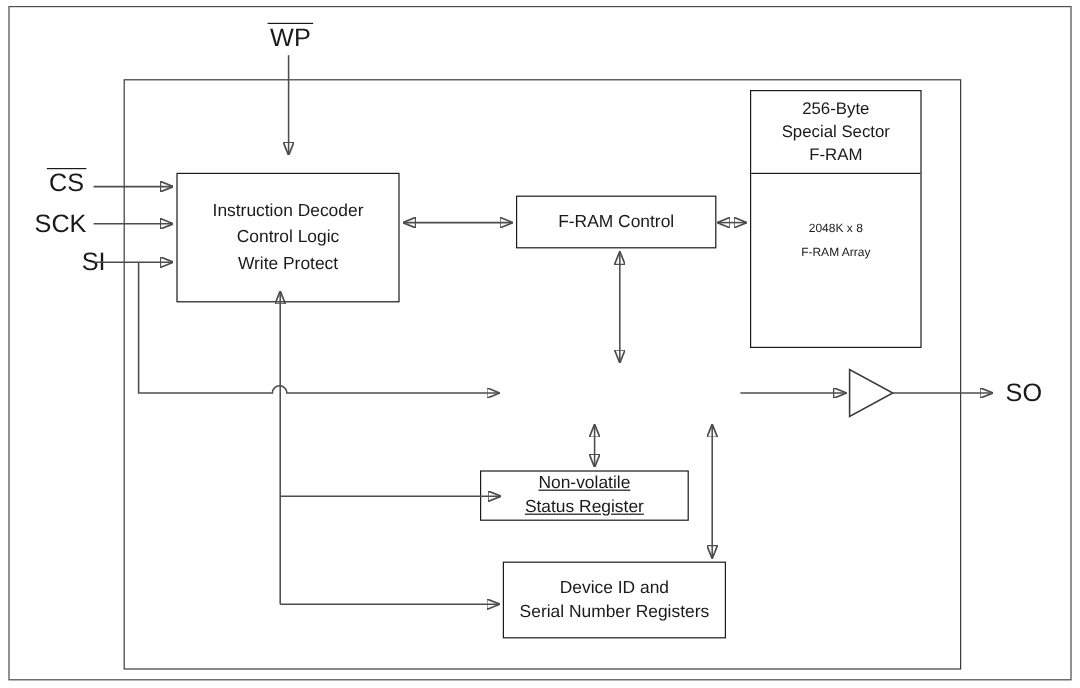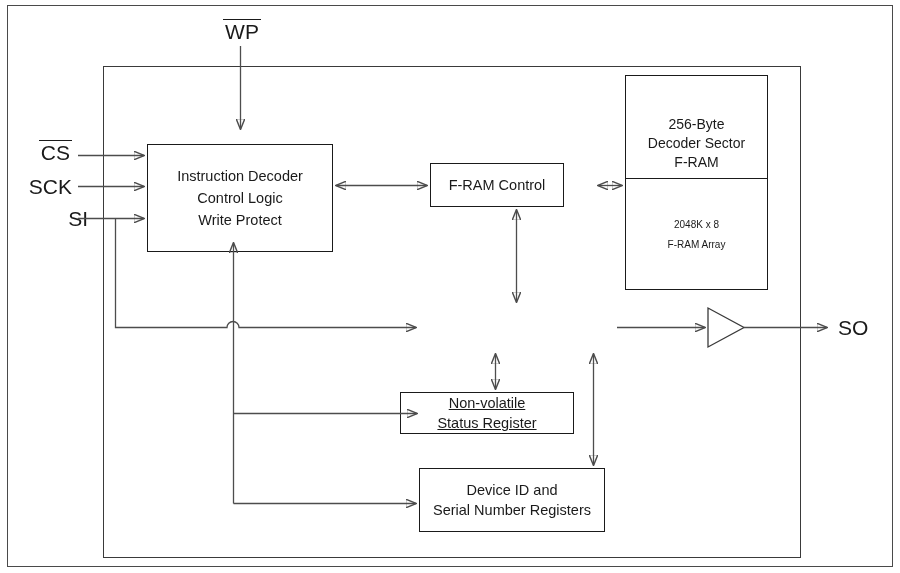--- a/index.html
+++ b/index.html
@@ -29,22 +29,22 @@
     position:absolute;
     border:1.5px solid var(--box-border);
     background:var(--bg);
     display:flex;flex-direction:column;align-items:center;justify-content:center;
     text-align:center;
     font-size:14.5px;line-height:21px;
     box-sizing:border-box;
   }
   .block span{display:block;white-space:nowrap;}
   #instruction-decoder{left:147px;top:144px;width:186px;height:108px;line-height:22px;}
-  #fram-control{left:430px;top:163px;width:134px;height:44px;}
-  #fram-array{left:625px;top:75px;width:143px;height:215px;justify-content:center;padding:0;}
+  #fram-control{left:430px;top:163px;width:167px;height:44px;}
+  #fram-array{left:625px;top:75px;width:143px;height:215px;justify-content:flex-start;padding:0;}
   #fram-array .sector-header{
     width:100%;box-sizing:border-box;
     border-bottom:1.5px solid var(--box-border);
     padding:5px 0 6px 0;line-height:19px;font-size:14px;
   }
   #fram-array .array-body{
     width:100%;padding-top:36px;line-height:20px;font-size:10px;
   }
   #data-io-register{left:419px;top:305px;width:197px;height:46px;}
   #nv-status-register{left:400px;top:392px;width:174px;height:42px;line-height:20px;text-decoration:underline;}
@@ -84,21 +84,21 @@
     <span>Write Protect</span>
   </div>
 
   <div class="block" id="fram-control">
     <span>F-RAM Control</span>
   </div>
 
   <div class="block" id="fram-array">
     <div class="sector-header">
       <span>256-Byte</span>
-      <span>Decoder Sector</span>
+      <span>Special Sector</span>
       <span>F-RAM</span>
     </div>
     <div class="array-body">
       <span>2048K x 8</span>
       <span>F-RAM Array</span>
     </div>
   </div>
 
 
   <div class="block" id="nv-status-register">

